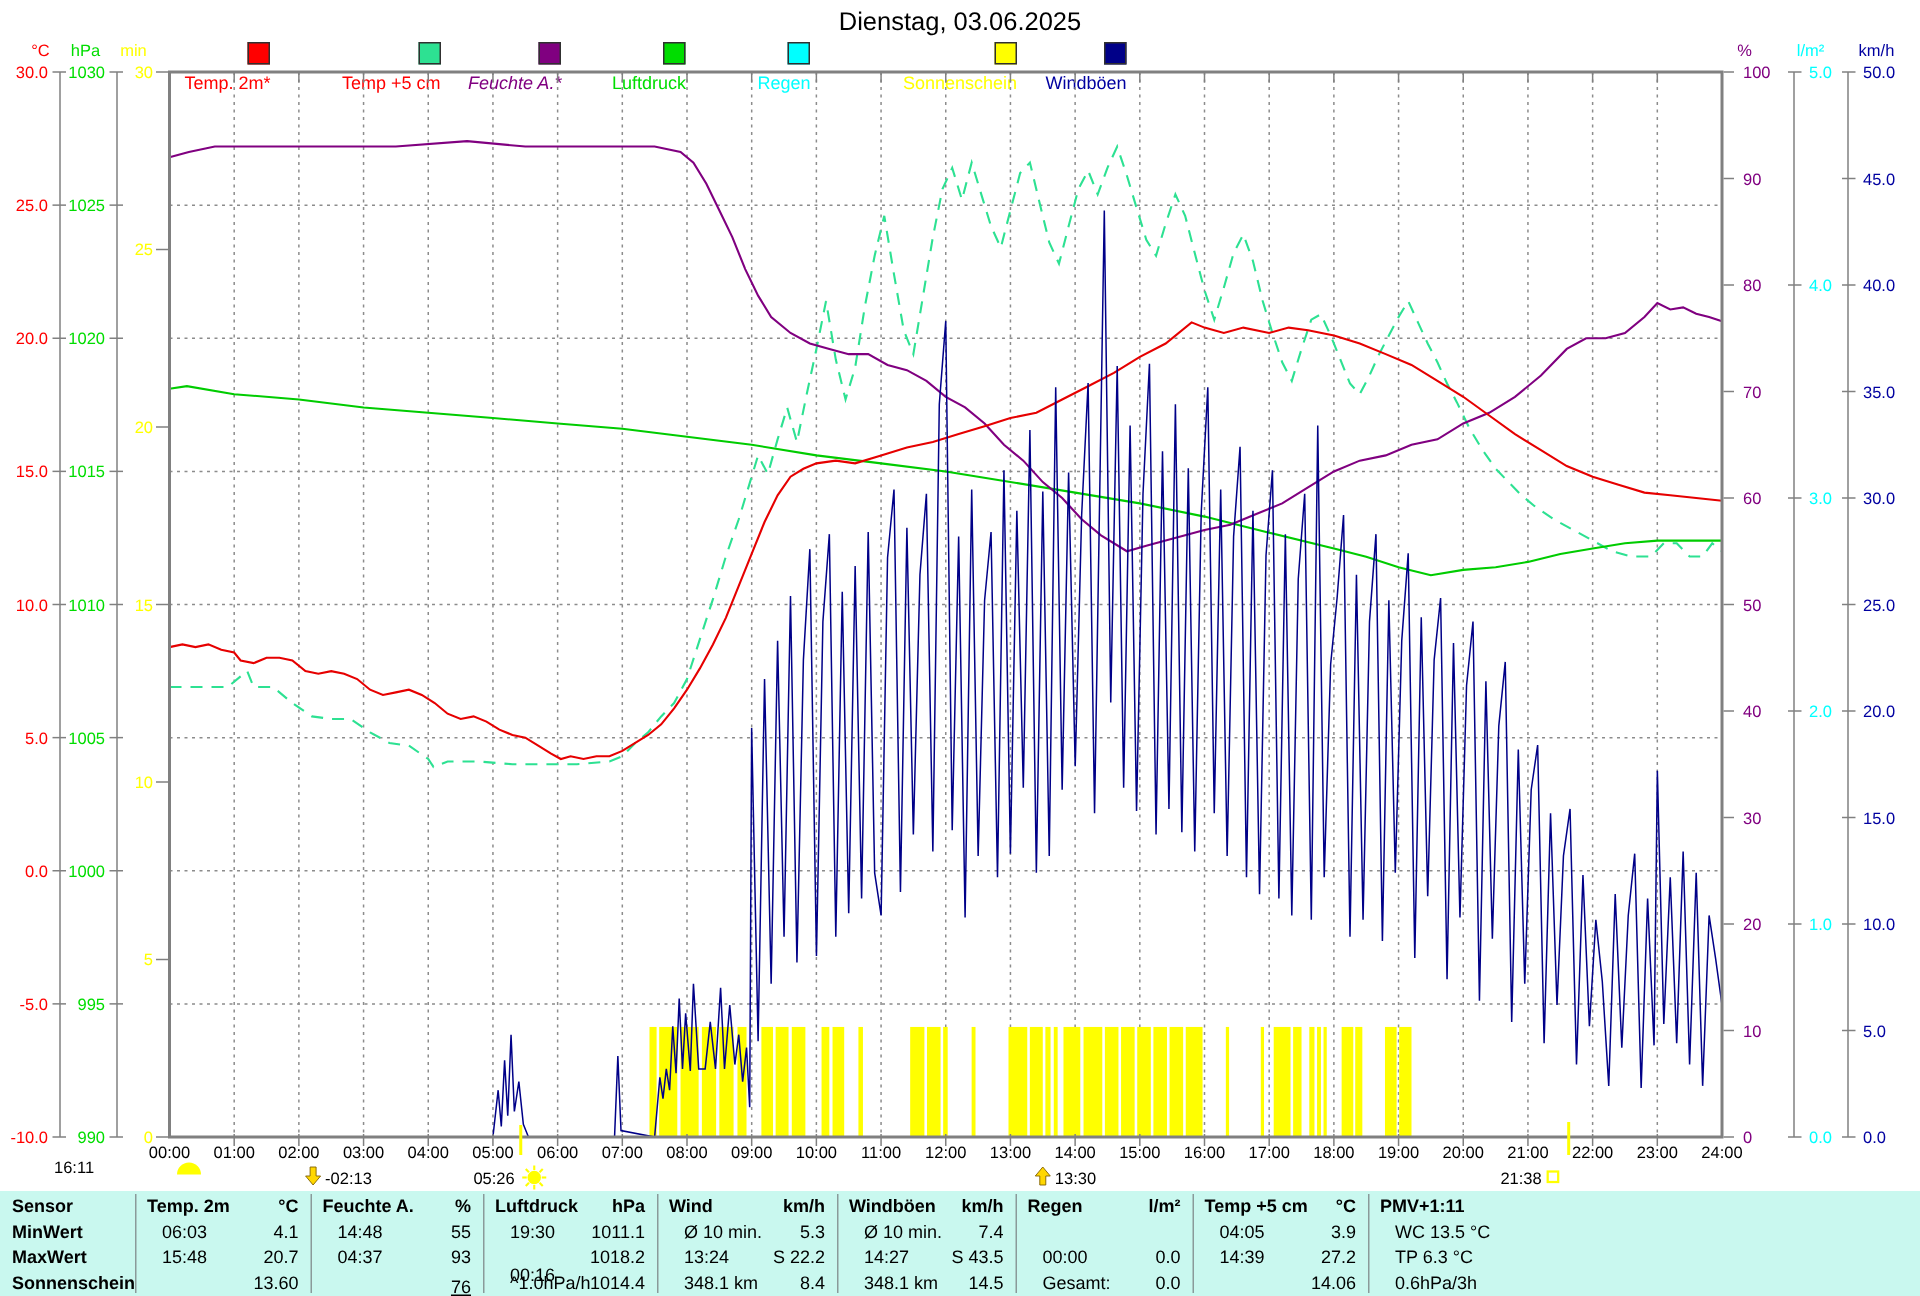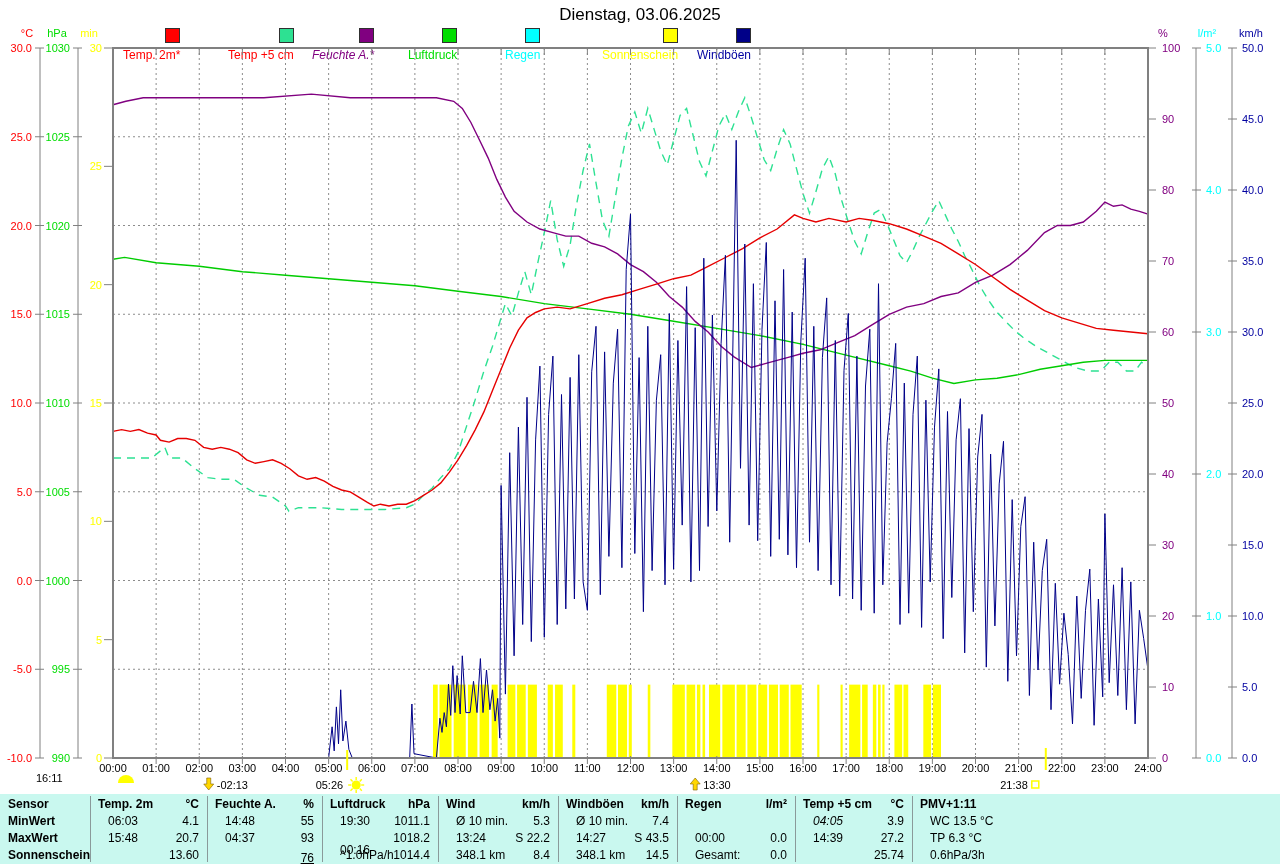--- a/index.html
+++ b/index.html
@@ -389,23 +389,23 @@
       <div class="cell " style="left: 576px; top: 53px;">348.1 km</div>
       <div class="cell r" style="left: 566px; top: 53px; width: 103px;">14.5</div>
       <div class="cell b" style="left: 685px; top: 2px;">Regen</div>
       <div class="cell b r" style="left: 685px; top: 2px; width: 102px;">l/m²</div>
       <div class="cell " style="left: 695px; top: 36px;">00:00</div>
       <div class="cell r" style="left: 685px; top: 36px; width: 102px;">0.0</div>
       <div class="cell " style="left: 695px; top: 53px;">Gesamt:</div>
       <div class="cell r" style="left: 685px; top: 53px; width: 102px;">0.0</div>
       <div class="cell b" style="left: 803px; top: 2px;">Temp +5 cm</div>
       <div class="cell b r" style="left: 803px; top: 2px; width: 101px;">°C</div>
-      <div class="cell " style="left: 813px; top: 19px; font-style: italic;">04:05</div>
+      <div class="cell " style="left: 813px; top: 19px;">04:05</div>
       <div class="cell r" style="left: 803px; top: 19px; width: 101px;">3.9</div>
       <div class="cell " style="left: 813px; top: 36px;">14:39</div>
       <div class="cell r" style="left: 803px; top: 36px; width: 101px;">27.2</div>
-      <div class="cell r" style="left: 803px; top: 53px; width: 101px;">25.74</div>
+      <div class="cell r" style="left: 803px; top: 53px; width: 101px;">14.06</div>
       <div class="cell b" style="left: 920px; top: 2px;">PMV+1:11</div>
       <div class="cell " style="left: 930px; top: 19px;">WC 13.5 °C</div>
       <div class="cell " style="left: 930px; top: 36px;">TP 6.3 °C</div>
       <div class="cell " style="left: 930px; top: 53px;">0.6hPa/3h</div>
     </div>
 </div>
 
 </body></html>

